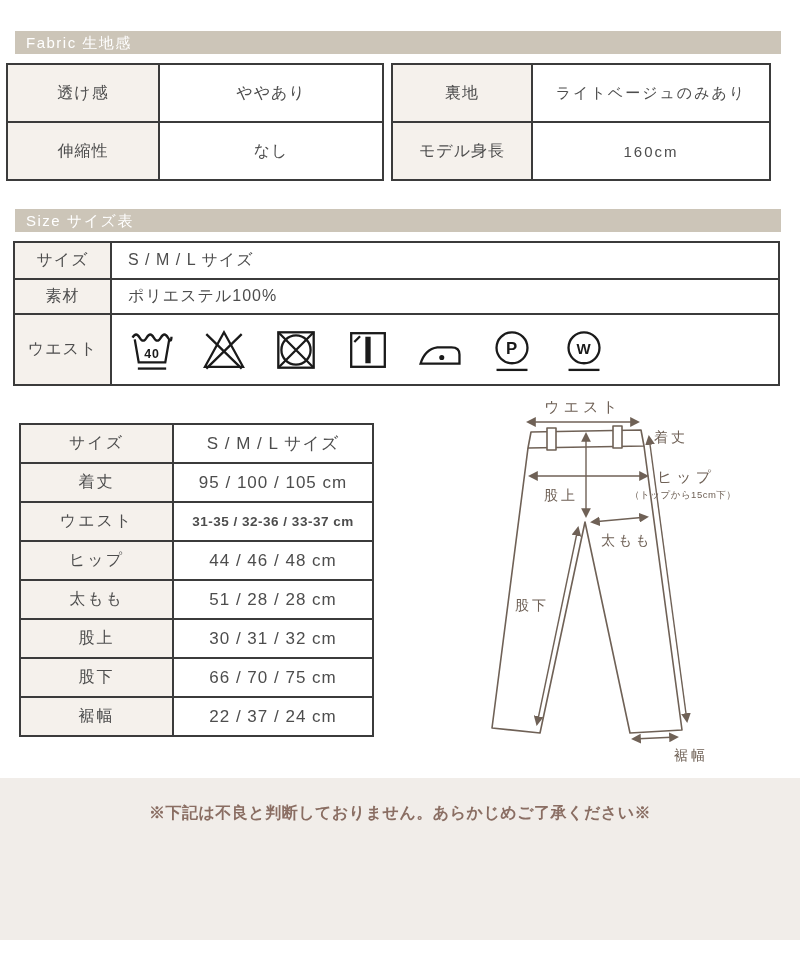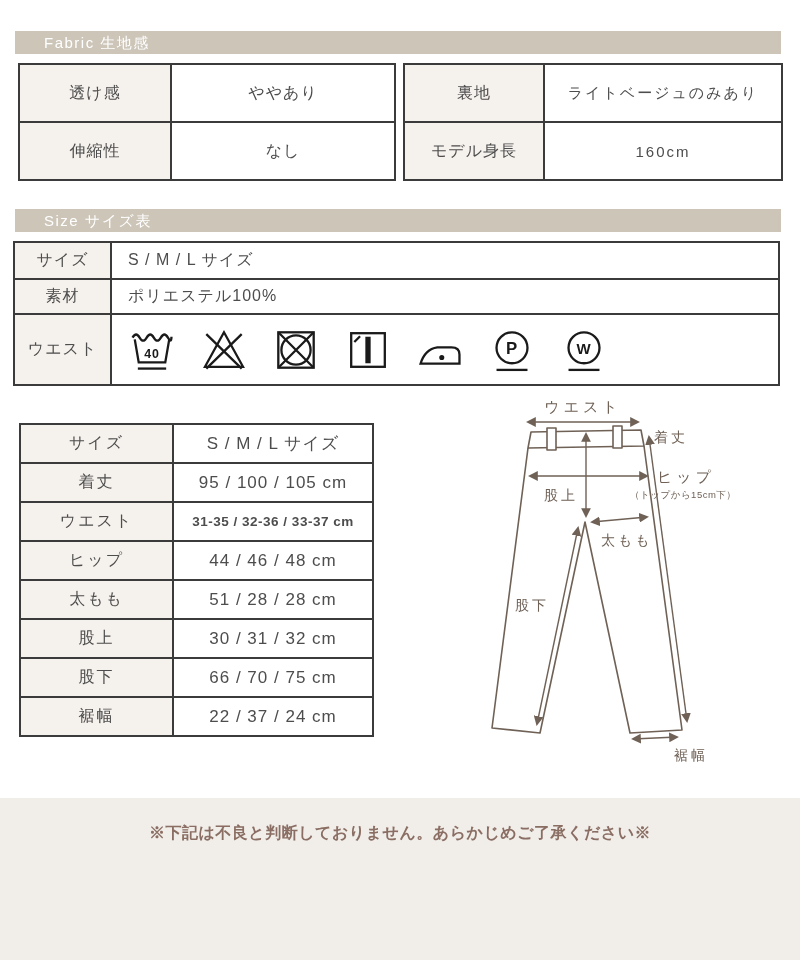--- a/index.html
+++ b/index.html
@@ -2,30 +2,30 @@
 <html><head>
 <meta charset="utf-8">
 <style>
   html,body{margin:0;padding:0;background:#ffffff;}
   .page{position:relative;width:800px;height:960px;background:#ffffff;overflow:hidden;
         font-family:"Liberation Sans",sans-serif;color:#4d4d4d;}
 
   
   .section-bar{position:absolute;left:15px;width:766px;height:23px;box-sizing:border-box;
                background:#ccc5b8;color:#ffffff;font-size:15px;line-height:23px;
-               padding-left:29px;letter-spacing:1.5px;}
+               padding-left:11px;letter-spacing:1.5px;}
   .bar-fabric{top:31px;}
   .bar-size{top:209px;}
 
   table{border-collapse:collapse;table-layout:fixed;}
   .tbl td{border:2px solid #3b3b3b;text-align:center;vertical-align:middle;
           font-size:16px;color:#4d4d4d;letter-spacing:1px;background:#ffffff;}
   .lab{background:#f5f1ec !important;}
 
-  .fabric-wrap{position:absolute;top:63px;left:18px;display:flex;gap:7px;}
+  .fabric-wrap{position:absolute;top:63px;left:6px;display:flex;gap:7px;}
   .fabric-tbl td{height:54px;}
   .fabric-right .val{font-size:15px;letter-spacing:2px;margin-left:30px;}
 
   .info-tbl{position:absolute;top:241px;left:13px;}
   .info-tbl .val{text-align:left;padding-left:16px;}
   .info-row1 td{height:33px;}
   .info-row2 td{height:31px;}
   .info-row3 td{height:67px;}
   .care{display:flex;align-items:center;gap:26px;padding:2px 0 2px 16px;}
   .care svg{display:block;}
@@ -40,21 +40,21 @@
 
   .diagram{position:absolute;top:395px;left:425px;}
   .diagram path,.diagram line,.diagram rect{stroke:#6f6156;fill:none;stroke-width:1.6;stroke-linejoin:round;}
   .diagram .measure{stroke-width:1.4;}
   .diagram .loop{fill:#ffffff;}
   .diagram text{fill:#6f6156;font-size:14px;letter-spacing:3px;stroke:none;
                 font-family:"Liberation Sans",sans-serif;}
   .diagram .big{font-size:15px;letter-spacing:4px;}
   .diagram .hipnote{font-size:9.5px;letter-spacing:0.5px;}
 
-  .note-box{position:absolute;top:798px;left:0;width:800px;height:162px;background:#f1ede9;}
+  .note-box{position:absolute;top:778px;left:0;width:800px;height:162px;background:#f1ede9;}
   .note-title{margin-top:25px;text-align:center;font-size:16px;font-weight:700;
               color:#8a6e63;letter-spacing:0.5px;}
   .note-list{margin:12px 0 0 28px;font-size:17px;line-height:28px;color:#4b4743;letter-spacing:1.5px;}
 </style>
 </head>
 <body>
 
 <div class="page">
 
   <div class="section-bar bar-fabric">Fabric 生地感</div>

